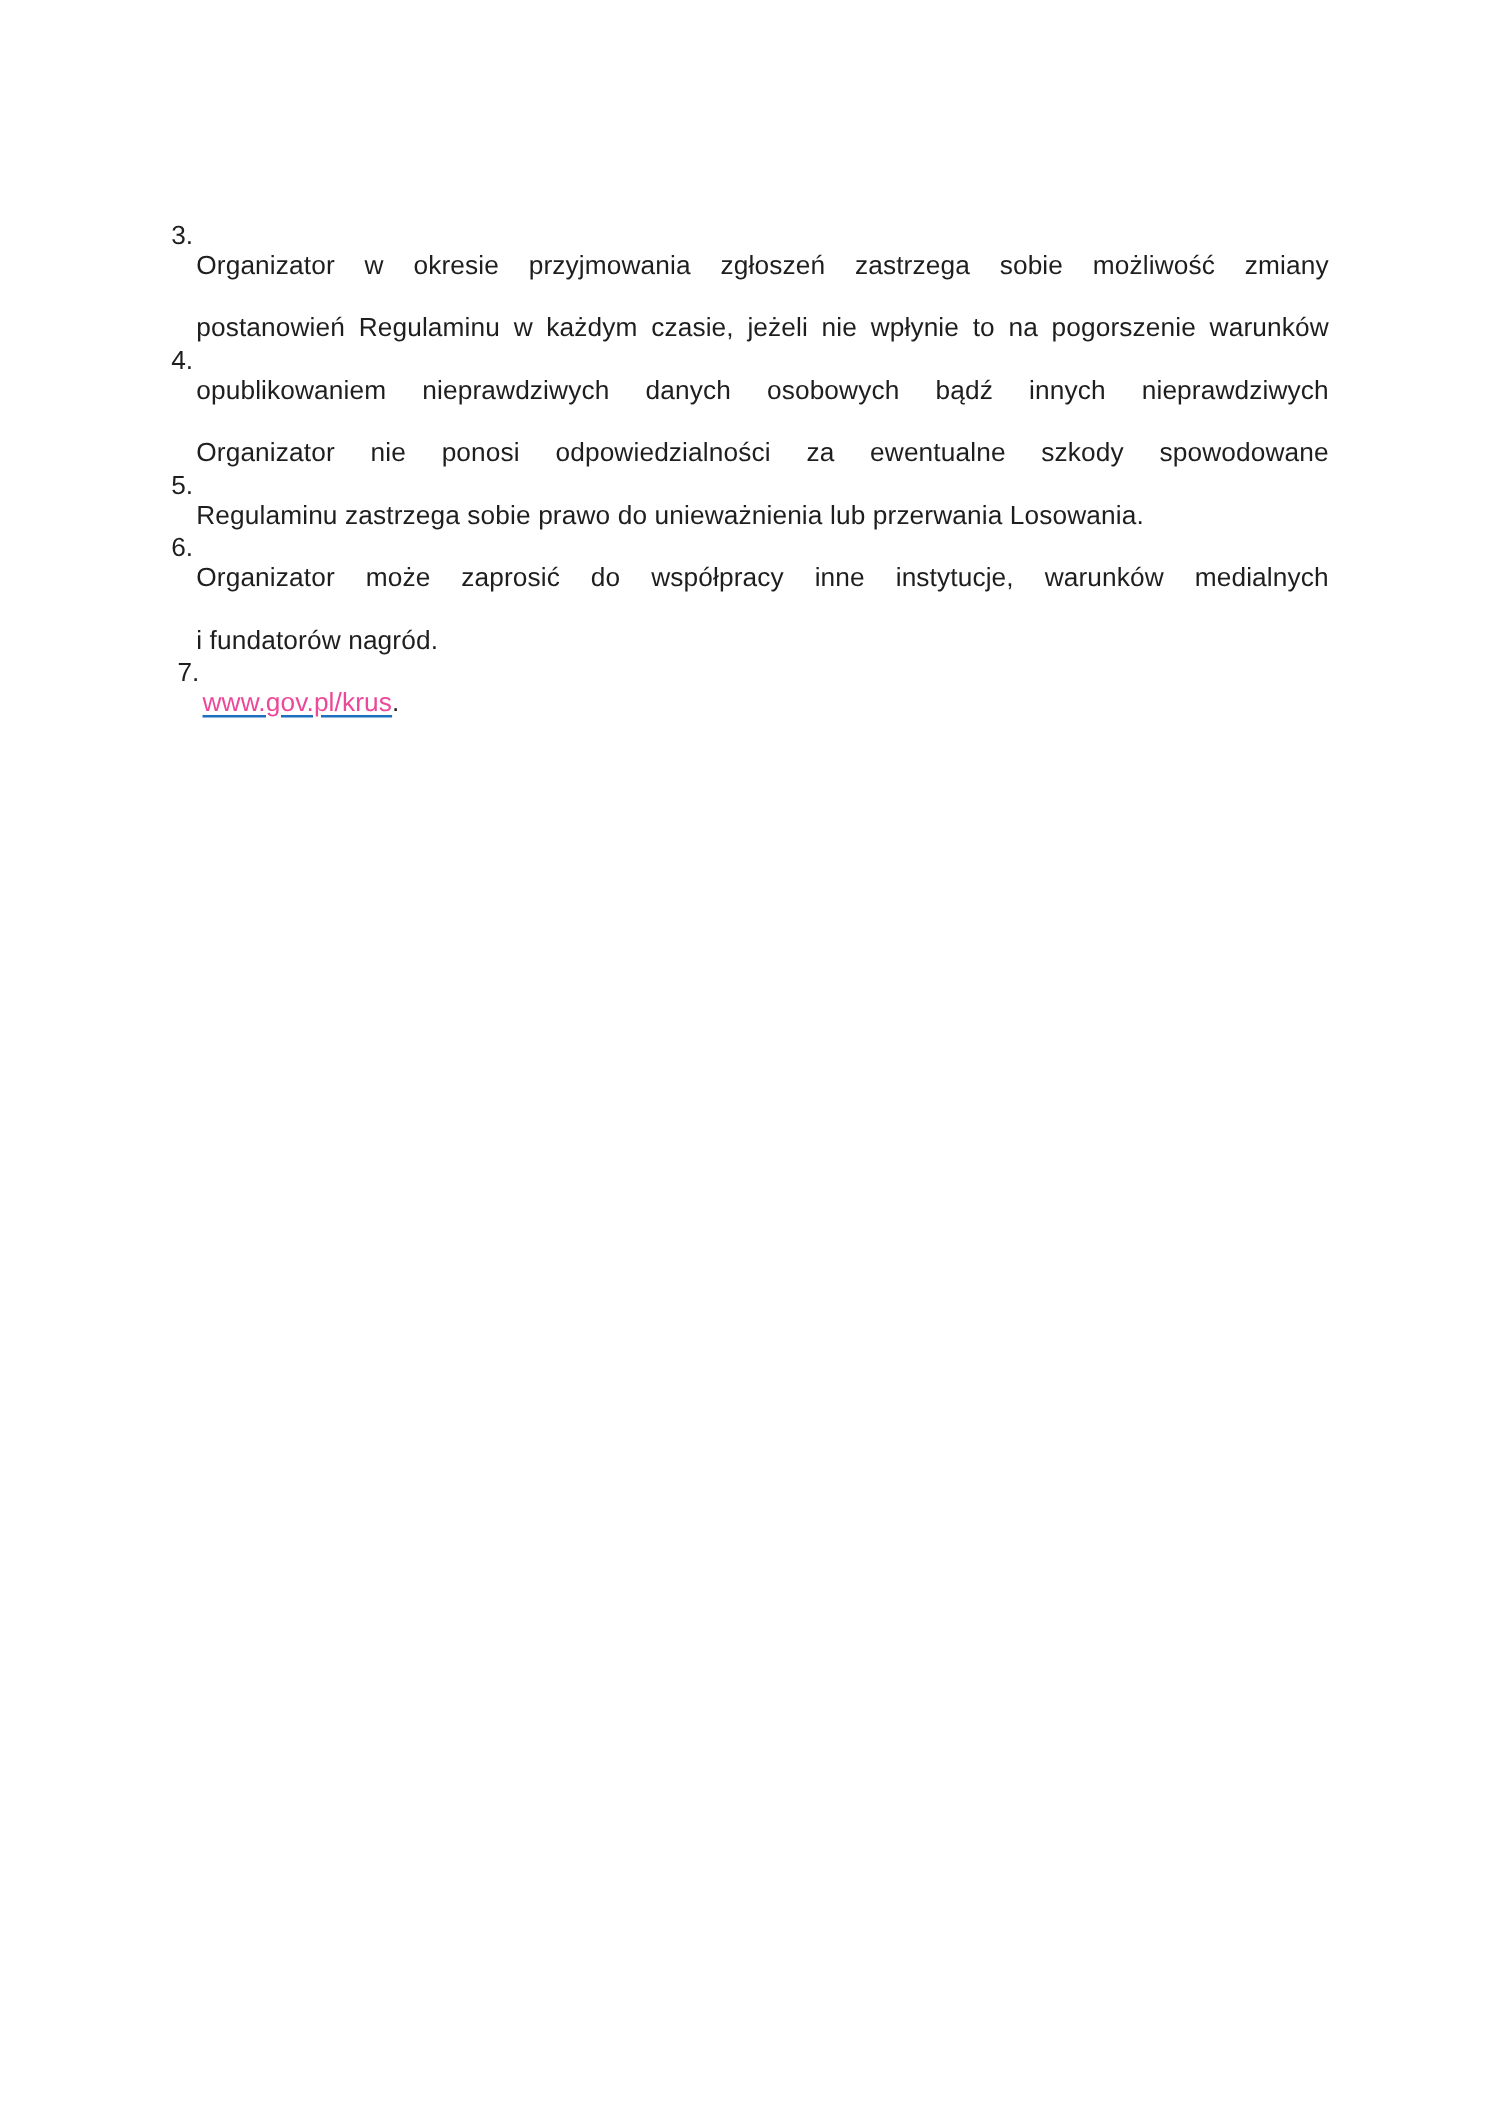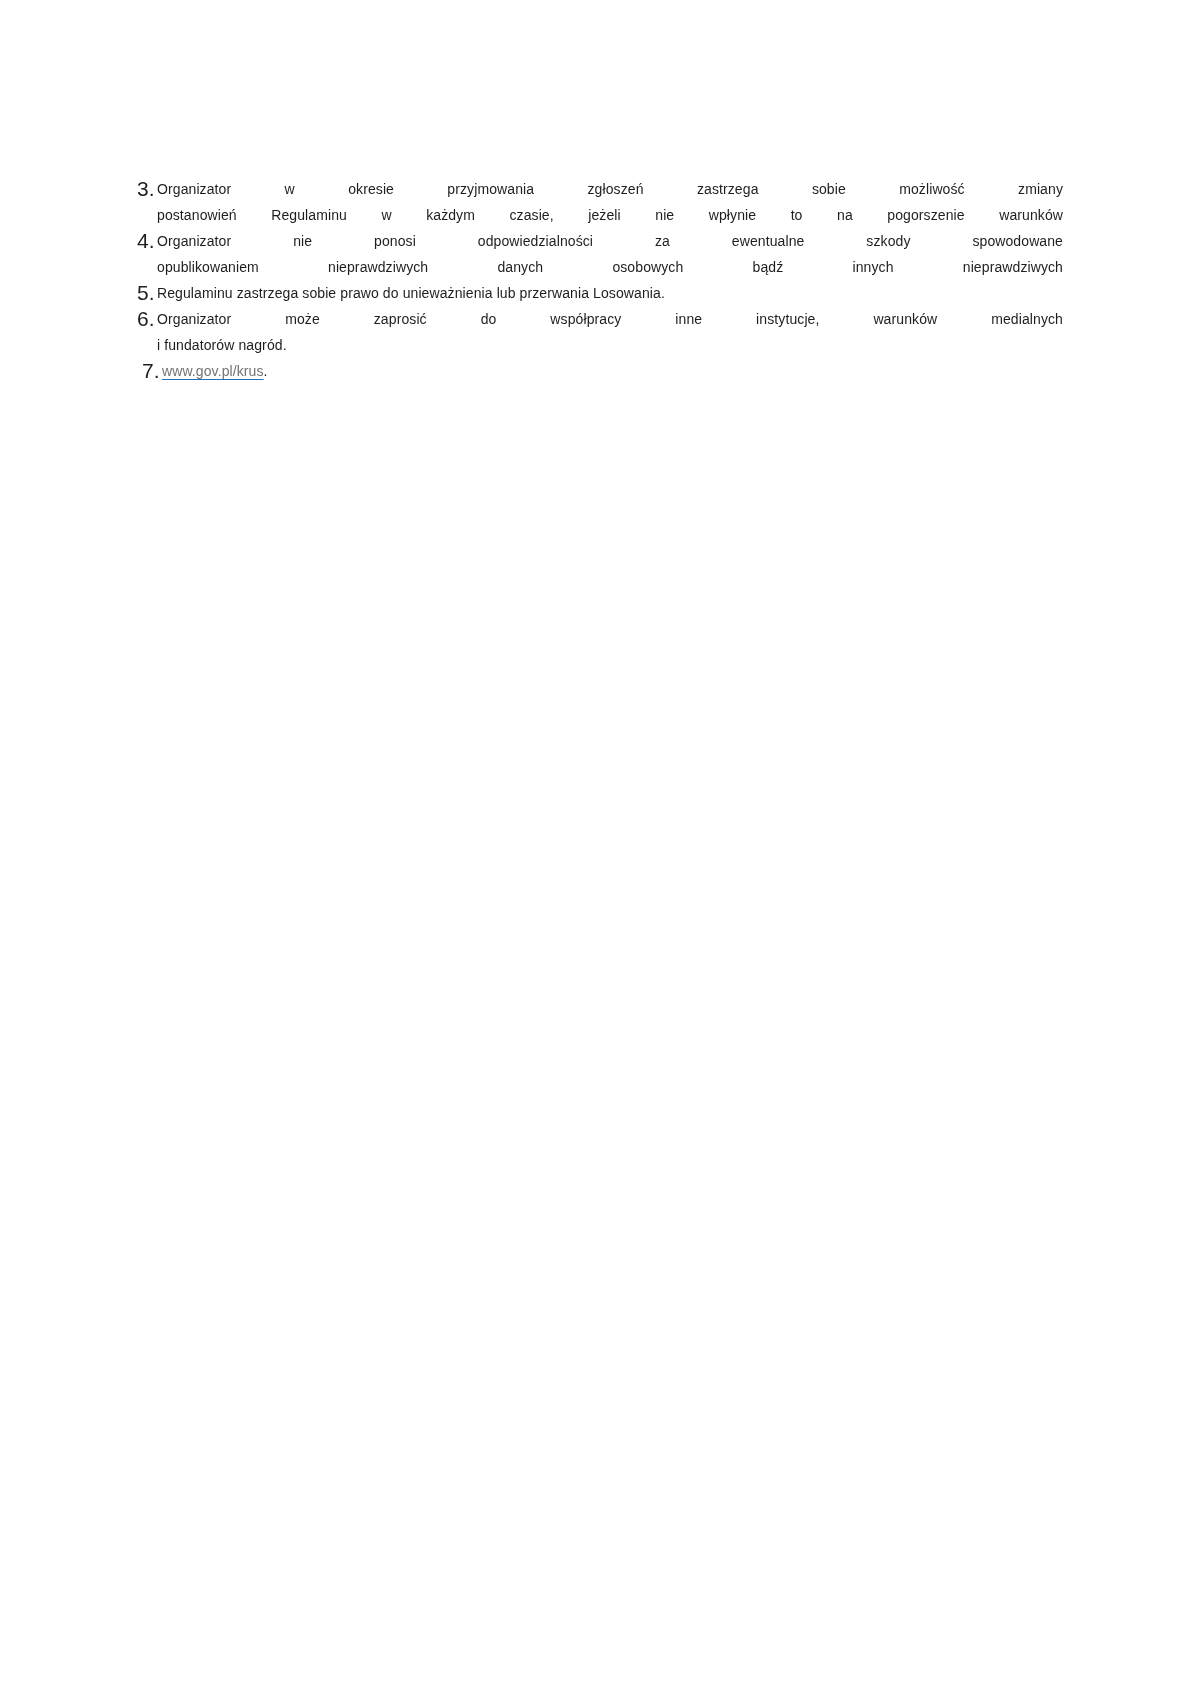--- a/index.html
+++ b/index.html
@@ -31,35 +31,36 @@
     width: 20px;
     font-size: 21px;
     line-height: 26px;
     white-space: nowrap;
   }
   .item-text {
     flex: 1 1 auto;
     width: 905px;
   }
   .line {
-    font-size: 14px;
+    font-size: 21px;
     line-height: 26px;
     letter-spacing: 0.1px;
     text-align: left;
     white-space: normal;
+    margin-top: 24px;
   }
   .line.stretch {
     text-align: justify;
     text-align-last: justify;
   }
   .indent-7 {
     margin-left: 5px;
   }
   a.doc-link {
-    color: #737373;
+    color: #ec4899;
     text-decoration: underline;
     text-decoration-color: #1e6fbe;
     text-underline-offset: 3px;
     cursor: pointer;
   }
   .link-suffix {
     color: #1e1e1e;
   }
 </style>
 </head>
@@ -72,22 +73,22 @@
       <div class="item-number">3.</div>
       <div class="item-text">
         <div class="line stretch">Organizator w okresie przyjmowania zgłoszeń zastrzega sobie możliwość zmiany</div>
         <div class="line stretch">postanowień Regulaminu w każdym czasie, jeżeli nie wpłynie to na pogorszenie warunków</div>
       </div>
     </div>
 
     <div class="list-item">
       <div class="item-number">4.</div>
       <div class="item-text">
+        <div class="line stretch">opublikowaniem nieprawdziwych danych osobowych bądź innych nieprawdziwych</div>
         <div class="line stretch">Organizator nie ponosi odpowiedzialności za ewentualne szkody spowodowane</div>
-        <div class="line stretch">opublikowaniem nieprawdziwych danych osobowych bądź innych nieprawdziwych</div>
       </div>
     </div>
 
     <div class="list-item">
       <div class="item-number">5.</div>
       <div class="item-text">
         <div class="line">Regulaminu zastrzega sobie prawo do unieważnienia lub przerwania Losowania.</div>
       </div>
     </div>
 

